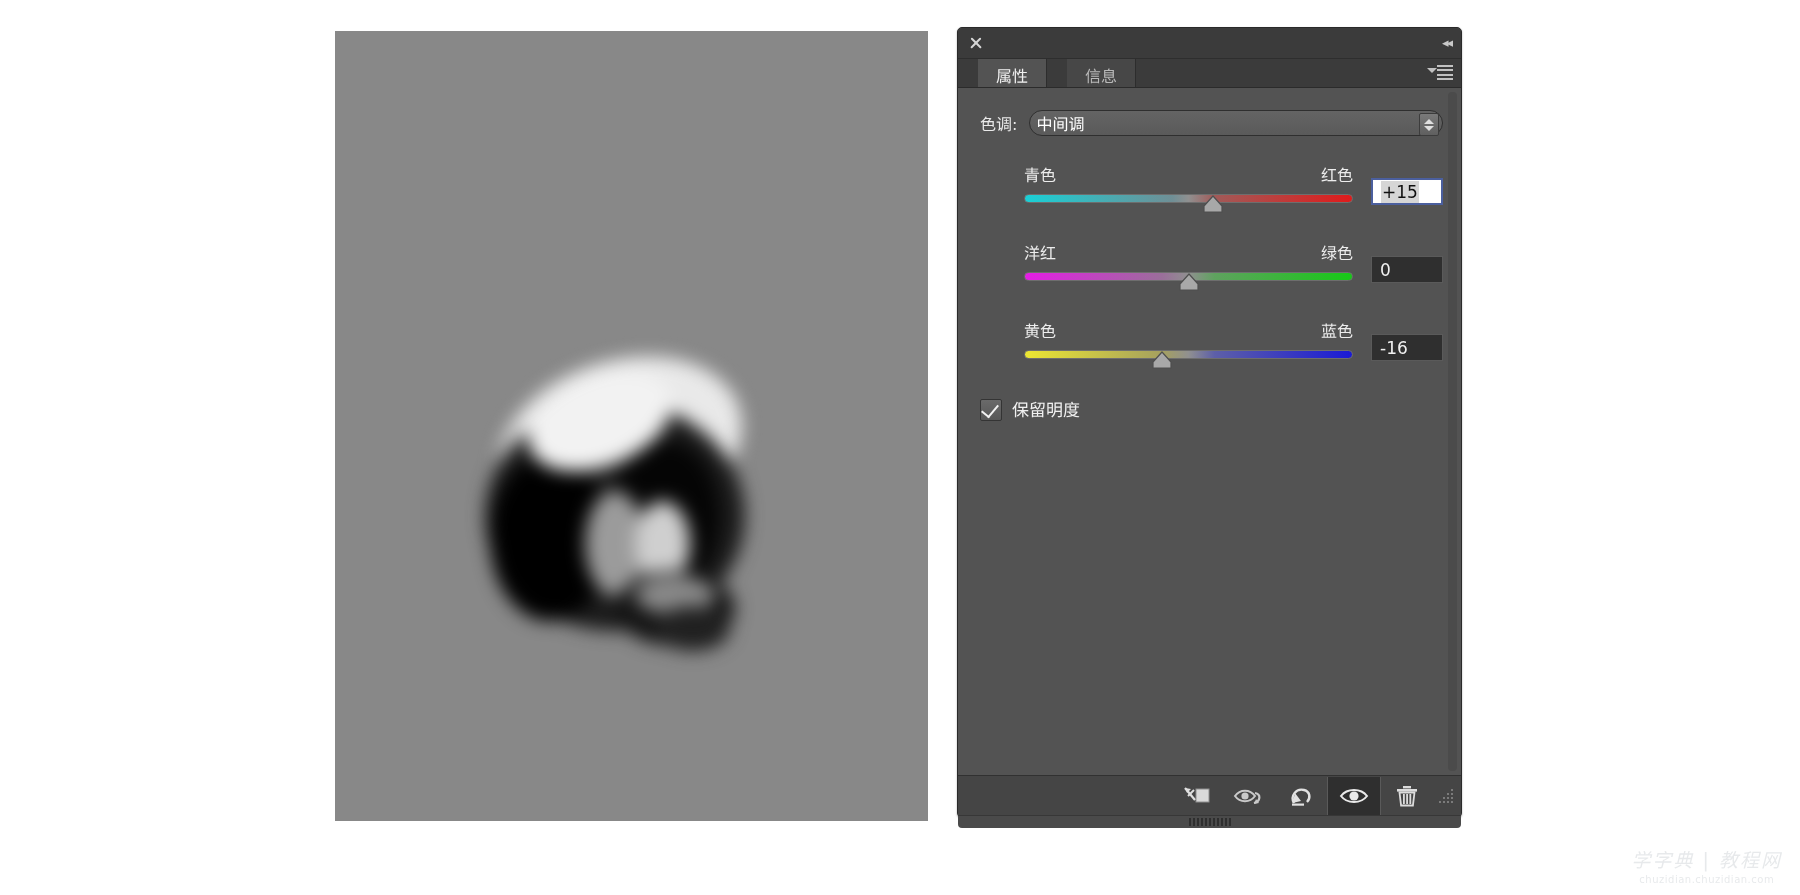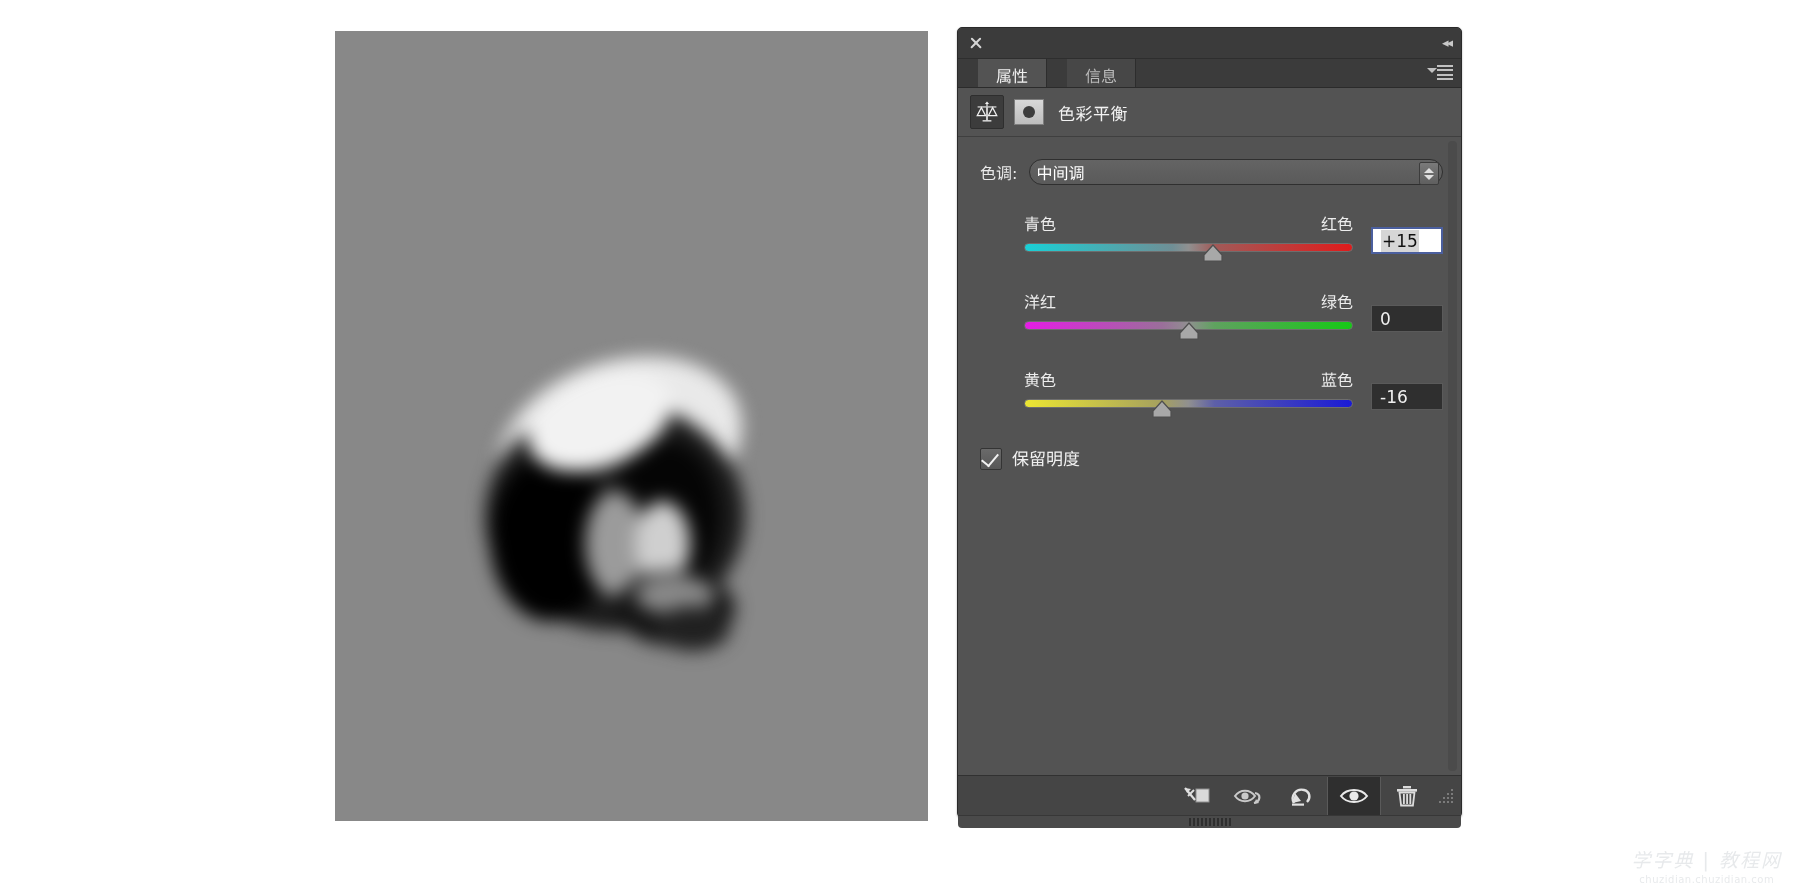--- a/index.html
+++ b/index.html
@@ -486,37 +486,20 @@
       <div class="tri"></div>
       <div class="bars">
         <i></i>
           <i></i>
           <i></i>
           <i></i>
       </div>
     </div>
   </div>
 
-  <div class="adj-header">
-    <div class="adj-icon-box">
-      <svg width="24" height="22" viewBox="0 0 24 22" aria-hidden="true">
-        <path d="M11.4 2.2h1.2v3.2h-1.2z" fill="#f0f0f0"></path>
-        <path d="M12 0.6l2.1 2.4h-4.2z" fill="#f0f0f0"></path>
-        <path d="M2.6 5.4h18.8v1.1H2.6z" fill="#f0f0f0"></path>
-        <path d="M11.2 6.2h1.6v13h-1.6z" fill="#f0f0f0"></path>
-        <path d="M7.6 19.2h8.8v1.3H7.6z" fill="#f0f0f0"></path>
-        <path d="M6.4 6.6L2.2 14.6h8.4z" fill="none" stroke="#f0f0f0" stroke-width="1.2"></path>
-        <path d="M17.6 6.6l-4.2 8h8.4z" fill="none" stroke="#f0f0f0" stroke-width="1.2"></path>
-      </svg>
-    </div>
-    <div class="mask-thumb">
-      <div class="dot"></div>
-    </div>
-    <div class="adj-title">色彩平衡</div>
-  </div>
 
   <div class="panel-body">
     <div class="panel-scrollbar"></div>
 
     <div class="tone-row">
       <div class="tone-label">色调:</div>
       <div class="tone-select">
         <span class="value">中间调</span>
         <div class="stepper">
           <div class="up"></div>

